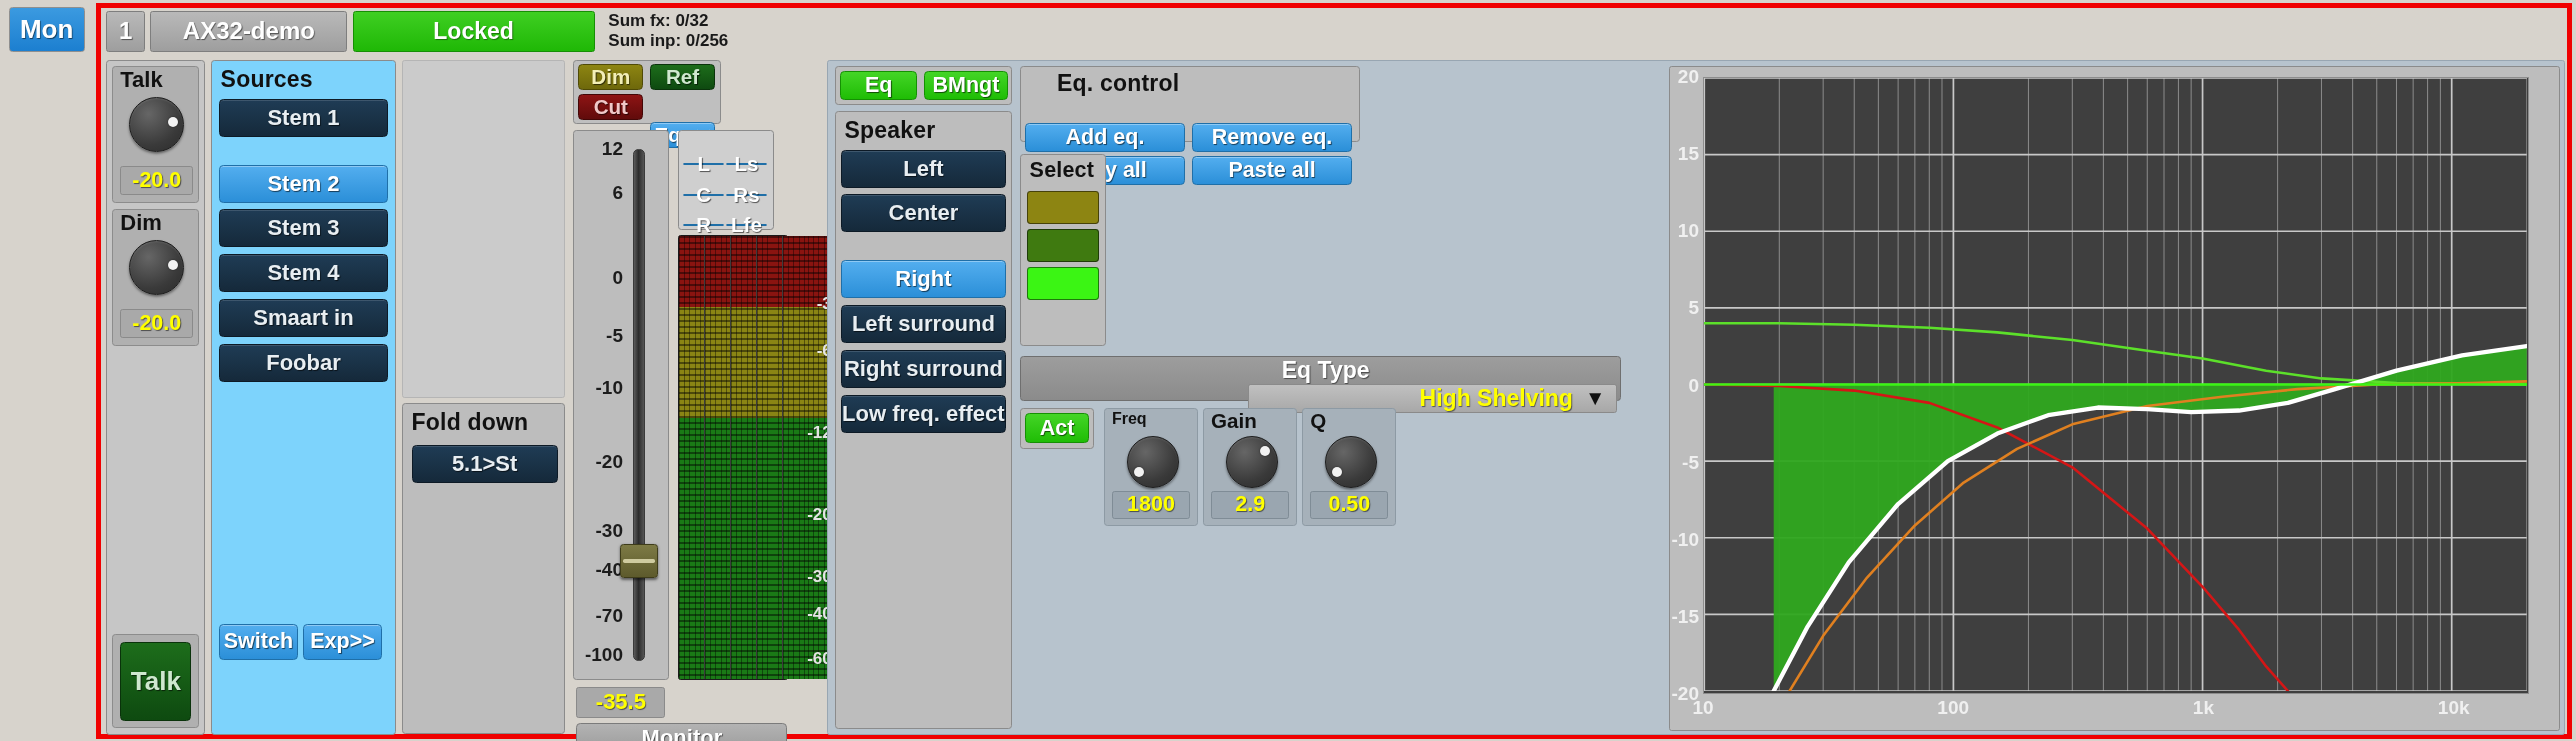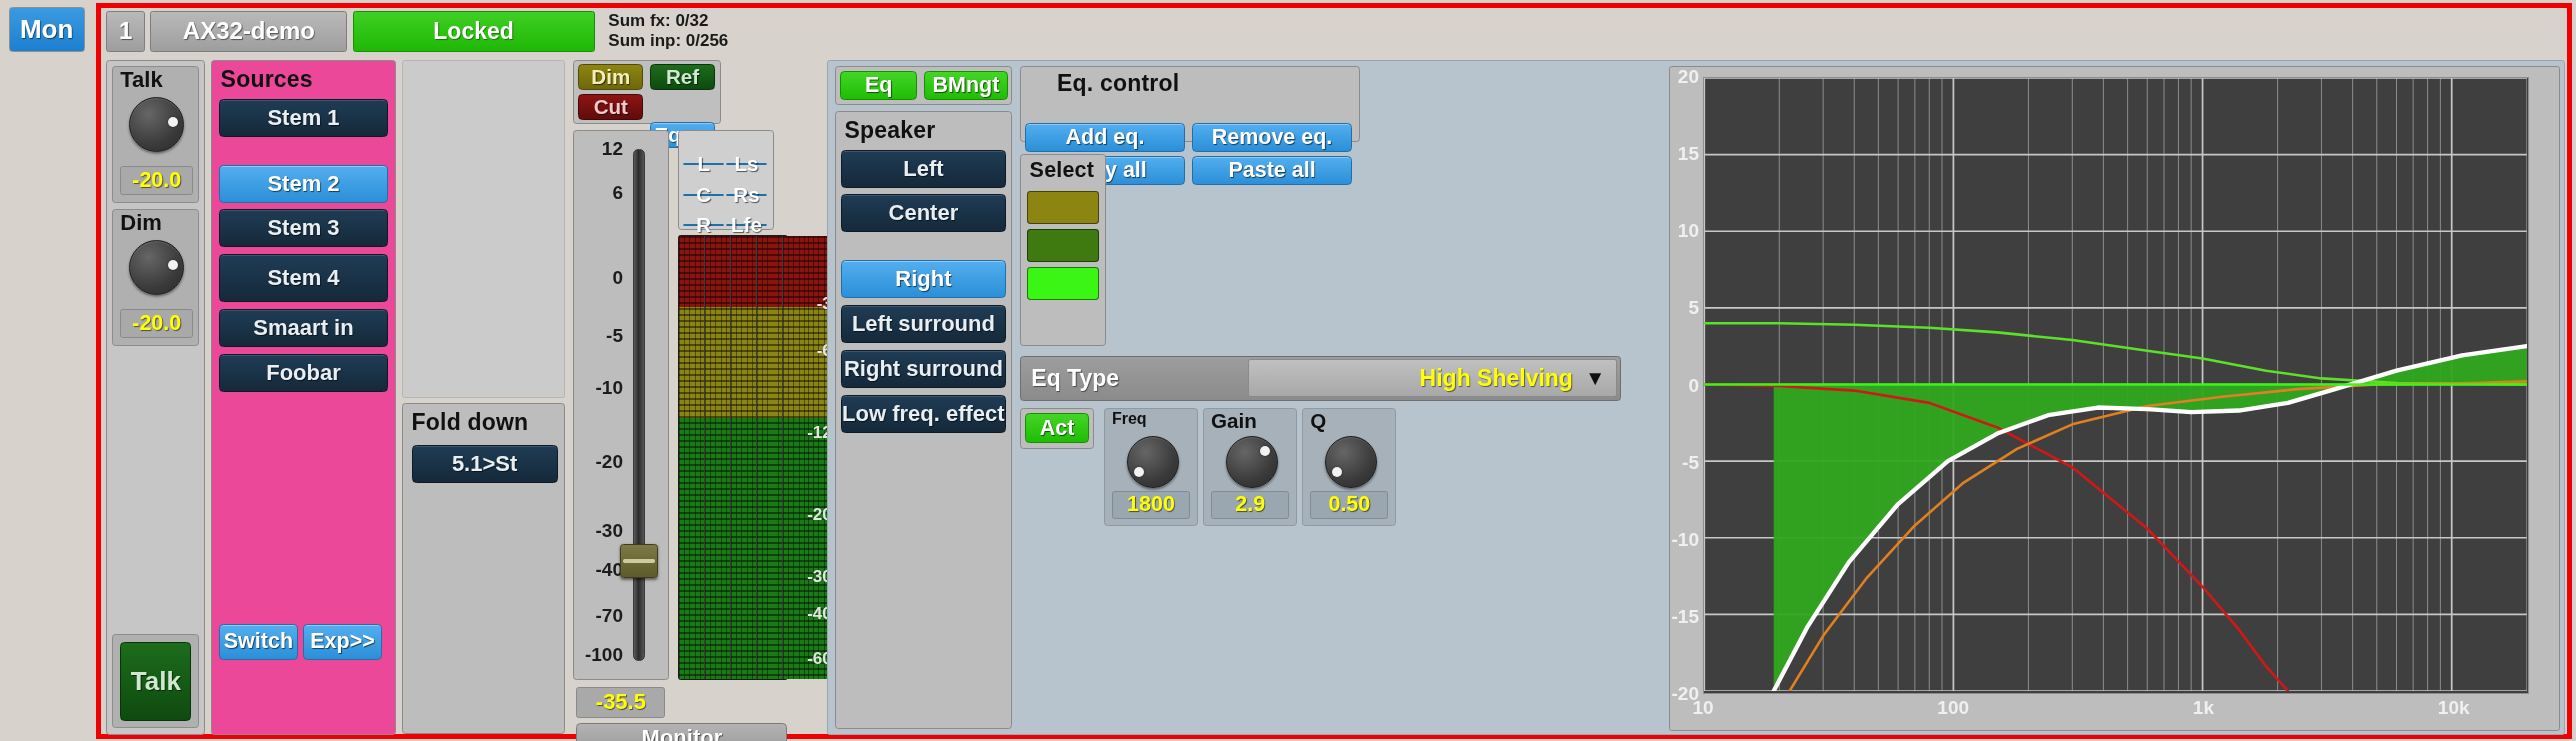--- a/index.html
+++ b/index.html
@@ -221,21 +221,21 @@
   .xaxis-num {
     position: absolute; font-size: 19px; font-weight: bold;
     color: #f0f0f0; transform: translateX(-50%);
   }
 
   
   #eqtype-bar {
     position: absolute;
     background: linear-gradient(#9d9d9d,#8b8b8b);
     border: 0.9px solid #6f6f6f; border-radius: 3.4px;
-    display: flex; align-items: center;
+    display: flex; align-items: center; flex-direction: column;
   }
   #eqtype-label {
     font-size: 23px; font-weight: bold; color: #ffffff;
     padding-left: 10.3px; text-shadow: 0.9px 0.9px 0.9px rgba(0,0,0,.5);
   }
   #eqtype-value {
     margin-left: auto; margin-right: 3.4px; height: 38px;
     background: linear-gradient(#c0c0c0,#a8a8a8);
     border: 0.9px solid #8a8a8a; border-radius: 2.6px;
     display: flex; align-items: center; gap: 12px;
@@ -287,27 +287,27 @@
           <div class="knob" style="left:15.5px; top:30px; width:55px; height:55px; position:absolute;">
             <div class="dot" style="left:38px; top:19px;"></div>
           </div>
           <div class="valbox" style="position:absolute; left:6.9px; bottom:6.9px; width:73px; height:29px;">-20.0</div>
         </div>
         <div class="knob-box" style="position:absolute; left:5.2px; bottom:5.2px; width:87px; height:94px;">
           <div class="btn btn-darkgreen" style="position:absolute; left:6.9px; top:6.9px; right:6.9px; bottom:6.9px; font-size:26px;">Talk</div>
         </div>
       </div>
 
-      <div class="panel" style="left:110px; top:52px; width:185px; height:675px; background:#ec4899;padding-left:43px;">
+      <div class="panel" style="left:110px; top:52px; width:185px; height:675px; background:#7dd3fc;padding-left:43px;">
         <div class="panel-title" style="position:absolute; left:0; top:3.4px;">Sources</div>
         <div id="sources-list" style="position:absolute; left:6.9px; top:38px; right:6.9px;">
             <div class="btn btn-dark" style="height: 38px; margin-bottom: 6.9px; font-size: 22px;">Stem 1</div>
             <div class="btn btn-blue" style="height: 38px; margin-bottom: 6.9px; font-size: 22px;">Stem 2</div>
             <div class="btn btn-dark" style="height: 38px; margin-bottom: 6.9px; font-size: 22px;">Stem 3</div>
-            <div class="btn btn-dark" style="height: 48px; margin-bottom: 6.9px; font-size: 22px;">Stem 4</div>
+            <div class="btn btn-dark" style="height: 38px; margin-bottom: 6.9px; font-size: 22px;">Stem 4</div>
             <div class="btn btn-dark" style="height: 38px; margin-bottom: 6.9px; font-size: 22px;">Smaart in</div>
             <div class="btn btn-dark" style="height: 38px; margin-bottom: 6.9px; font-size: 22px;">Foobar</div>
           </div>
         <div class="btn btn-blue" style="position:absolute; left:6.9px; bottom:74px; width:79px; height:36px; font-size:21.5px;">Switch</div>
         <div class="btn btn-blue" style="position:absolute; left:91px; bottom:74px; width:79px; height:36px; font-size:21.5px;">Exp&gt;&gt;</div>
       </div>
 
       <div class="panel" style="left:301px; top:395px; width:163px; height:331px; background:#bdbdbd;">
         <div class="panel-title" style="position:absolute; left:0; top:3.4px;">Fold down</div>
         <div class="btn btn-dark" style="position:absolute; left:8.6px; top:41px; width:146px; height:38px; font-size:22px;">5.1&gt;St</div>

